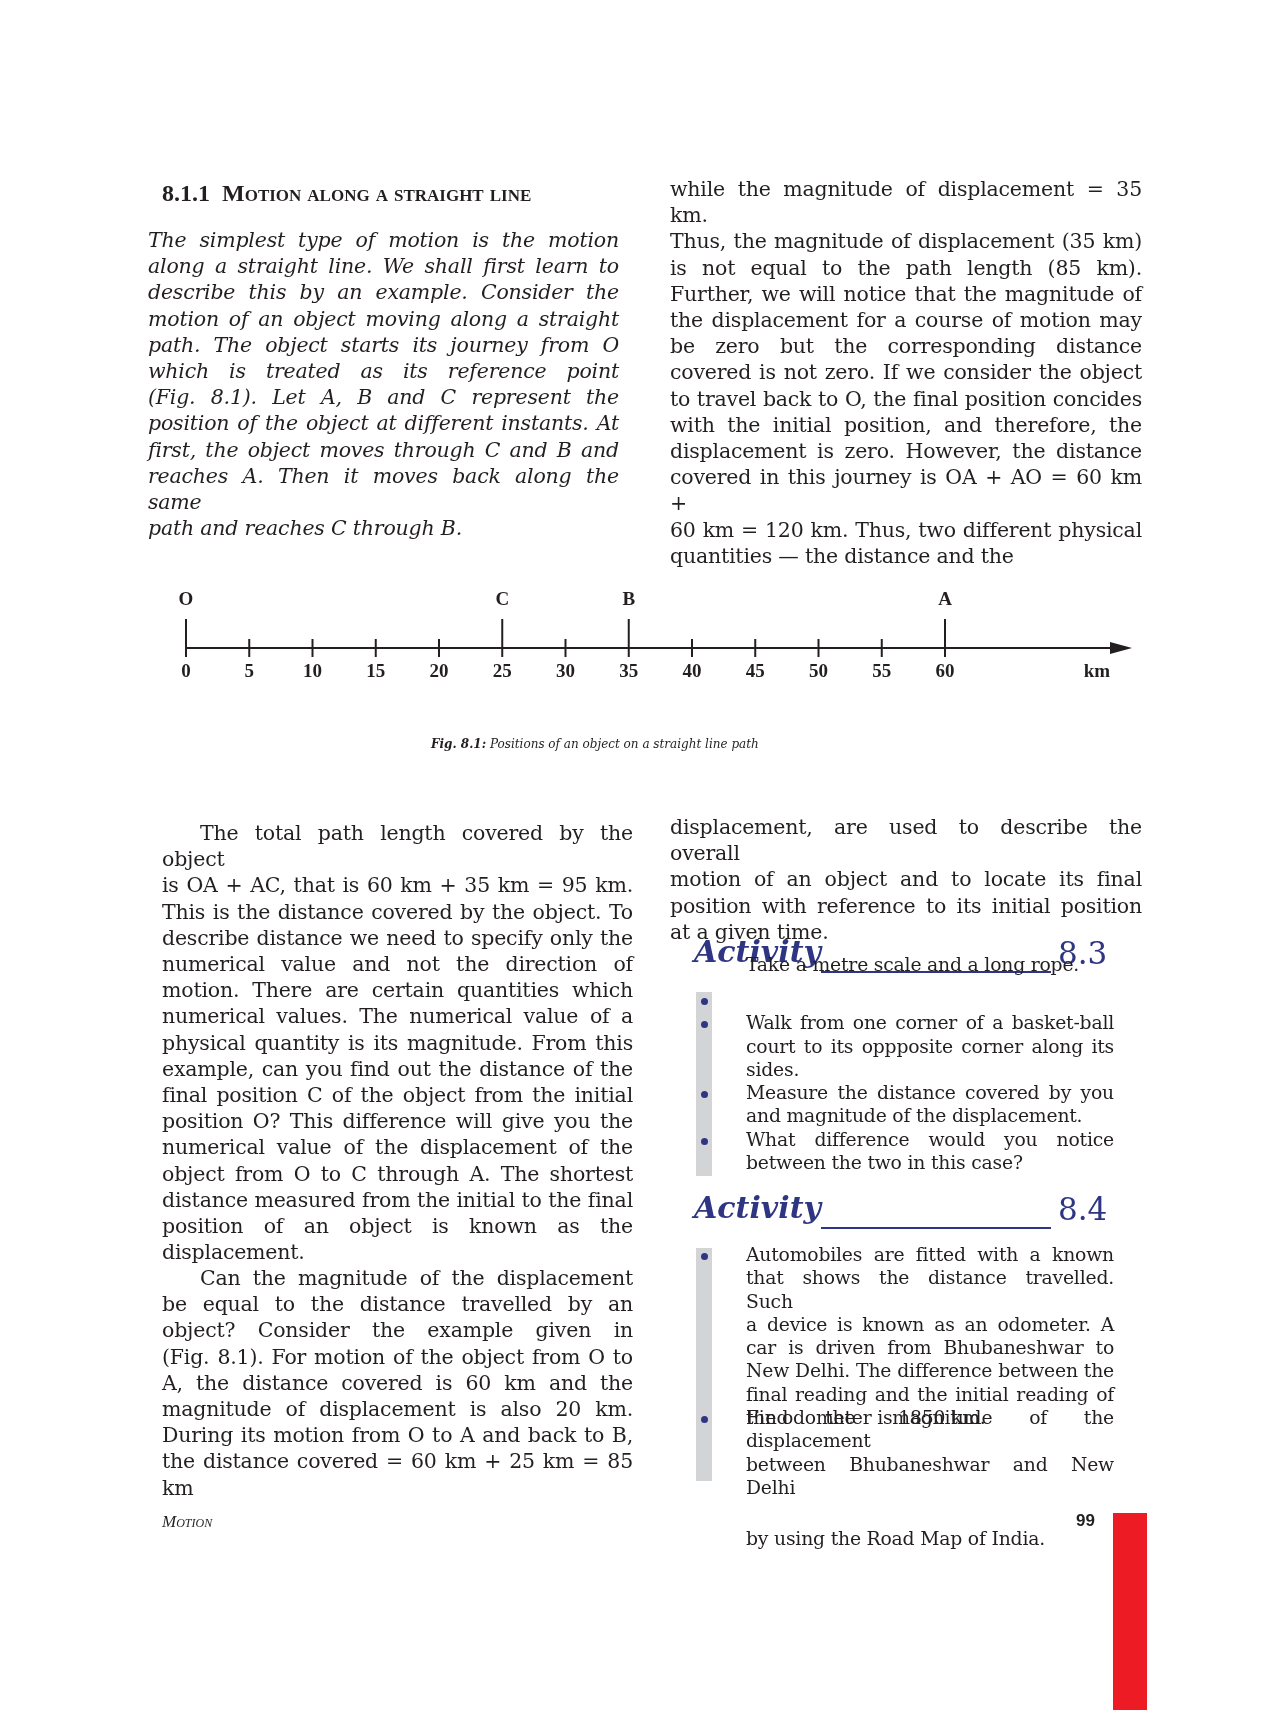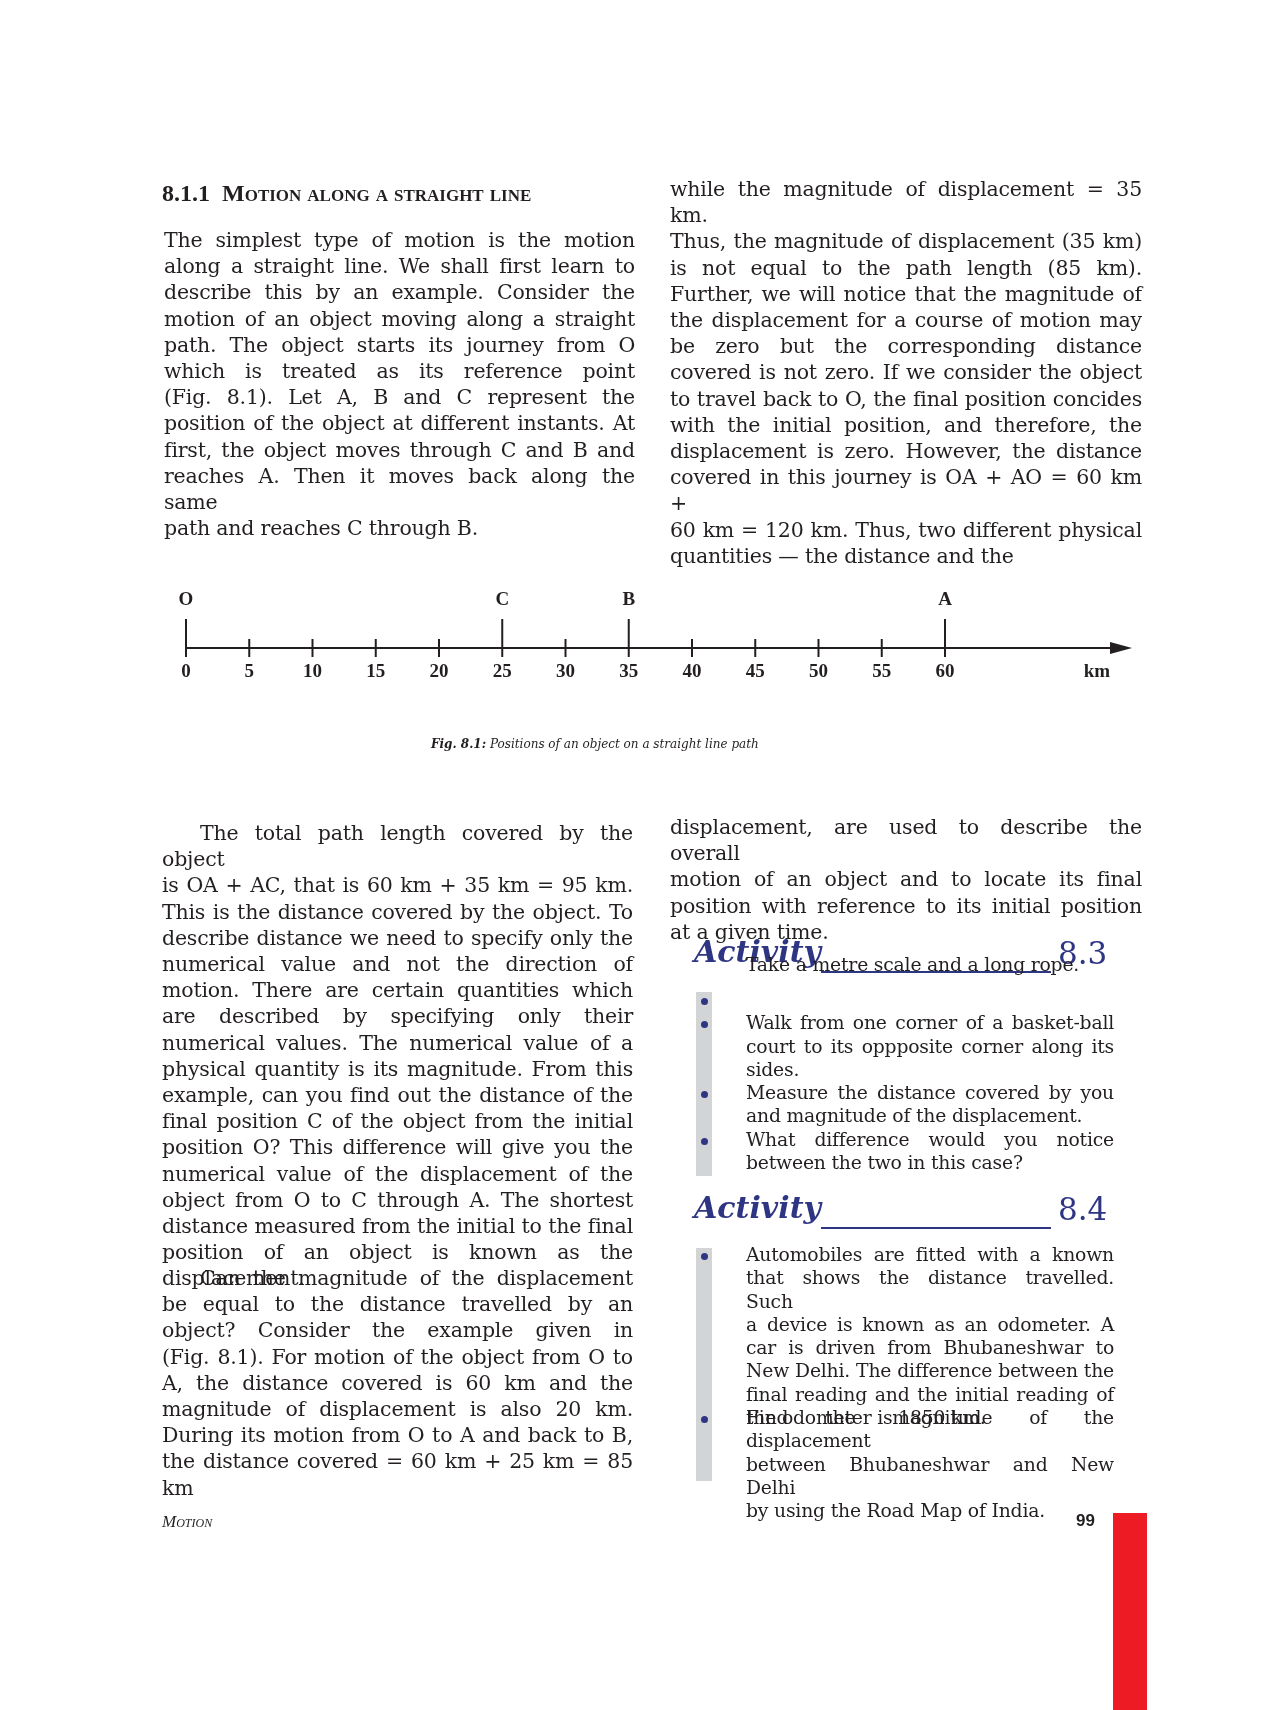--- a/index.html
+++ b/index.html
@@ -27,21 +27,21 @@
   .red-bar { position:absolute; background:#ed1c24; }
 </style>
 </head>
 <body>
 
 <div class="abs heading" style="left:162px; top:180px;">
   <span>8.1.1</span>&nbsp;
   <span class="sc">Motion along a straight line</span>
 </div>
 
-<div class="para" id="ltp" style="left:164px; top:227px; width:471px;">
+<div class="para" id="ltp" style="left:148px; top:227px; width:471px;font-style:italic;">
     <span class="line" style="white-space: normal;">The simplest type of motion is the motion</span>
     <span class="line" style="white-space: normal;">along a straight line. We shall first learn to</span>
     <span class="line" style="white-space: normal;">describe this by an example. Consider the</span>
     <span class="line" style="white-space: normal;">motion of an object moving along a straight</span>
     <span class="line" style="white-space: normal;">path. The object starts its journey from O</span>
     <span class="line" style="white-space: normal;">which is treated as its reference point</span>
     <span class="line" style="white-space: normal;">(Fig. 8.1). Let A, B and C represent the</span>
     <span class="line" style="white-space: normal;">position of the object at different instants. At</span>
     <span class="line" style="white-space: normal;">first, the object moves through C and B and</span>
     <span class="line" style="white-space: normal;">reaches A. Then it moves back along the same</span>
@@ -108,21 +108,20 @@
   <b>Fig. 8.1:</b><span> Positions of an object on a straight line path</span>
 </div>
 
 <div class="para" id="lbp1" style="left:162px; top:820px; width:471px;">
     <span class="line" style="white-space: normal; text-indent: 38px;">The total path length covered by the object</span>
     <span class="line" style="white-space: normal;">is OA + AC, that is 60 km + 35 km = 95 km.</span>
     <span class="line" style="white-space: normal;">This is the distance covered by the object. To</span>
     <span class="line" style="white-space: normal;">describe distance we need to specify only the</span>
     <span class="line" style="white-space: normal;">numerical value and not the direction of</span>
     <span class="line" style="white-space: normal;">motion. There are certain quantities which</span>
-    <span class="line" style="white-space: normal;">are described by specifying only their</span>
     <span class="line" style="white-space: normal;">numerical values. The numerical value of a</span>
     <span class="line" style="white-space: normal;">physical quantity is its magnitude. From this</span>
     <span class="line" style="white-space: normal;">example, can you find out the distance of the</span>
     <span class="line" style="white-space: normal;">final position C of the object from the initial</span>
     <span class="line" style="white-space: normal;">position O? This difference will give you the</span>
     <span class="line" style="white-space: normal;">numerical value of the displacement of the</span>
     <span class="line" style="white-space: normal;">object from O to C through A. The shortest</span>
     <span class="line" style="white-space: normal;">distance measured from the initial to the final</span>
     <span class="line" style="white-space: normal;">position of an object is known as the</span>
     <span class="line left" style="white-space: normal;">displacement.</span>
@@ -184,19 +183,19 @@
       <span class="line" style="white-space: normal;">a device is known as an odometer. A</span>
       <span class="line" style="white-space: normal;">car is driven from Bhubaneshwar to</span>
       <span class="line" style="white-space: normal;">New Delhi. The difference between the</span>
       <span class="line" style="white-space: normal;">final reading and the initial reading of</span>
       <span class="line left" style="white-space: normal;">the odometer is 1850 km.</span>
     </div>
     <div class="bullet" style="left: 701px; top: 1416.1px;"></div>
     <div class="act-text" style="left: 746px; top: 1406.1px; width: 368px;">
       <span class="line" style="white-space: normal;">Find the magnitude of the displacement</span>
       <span class="line" style="white-space: normal;">between Bhubaneshwar and New Delhi</span>
-      <span class="line left" style="white-space: normal;">by using the Road Map of India.</span>
+      <span class="line left" style="white-space: normal; margin-top: 28px;">by using the Road Map of India.</span>
     </div>
   </div>
 
 <div class="footer-left" style="left:162px; top:1512px;">Motion</div>
 <div class="page-num" style="left:1076px; top:1511px;">99</div>
 <div class="red-bar" style="left:1113px; top:1513px; width:34px; height:197px;"></div>
 
 </body></html>

